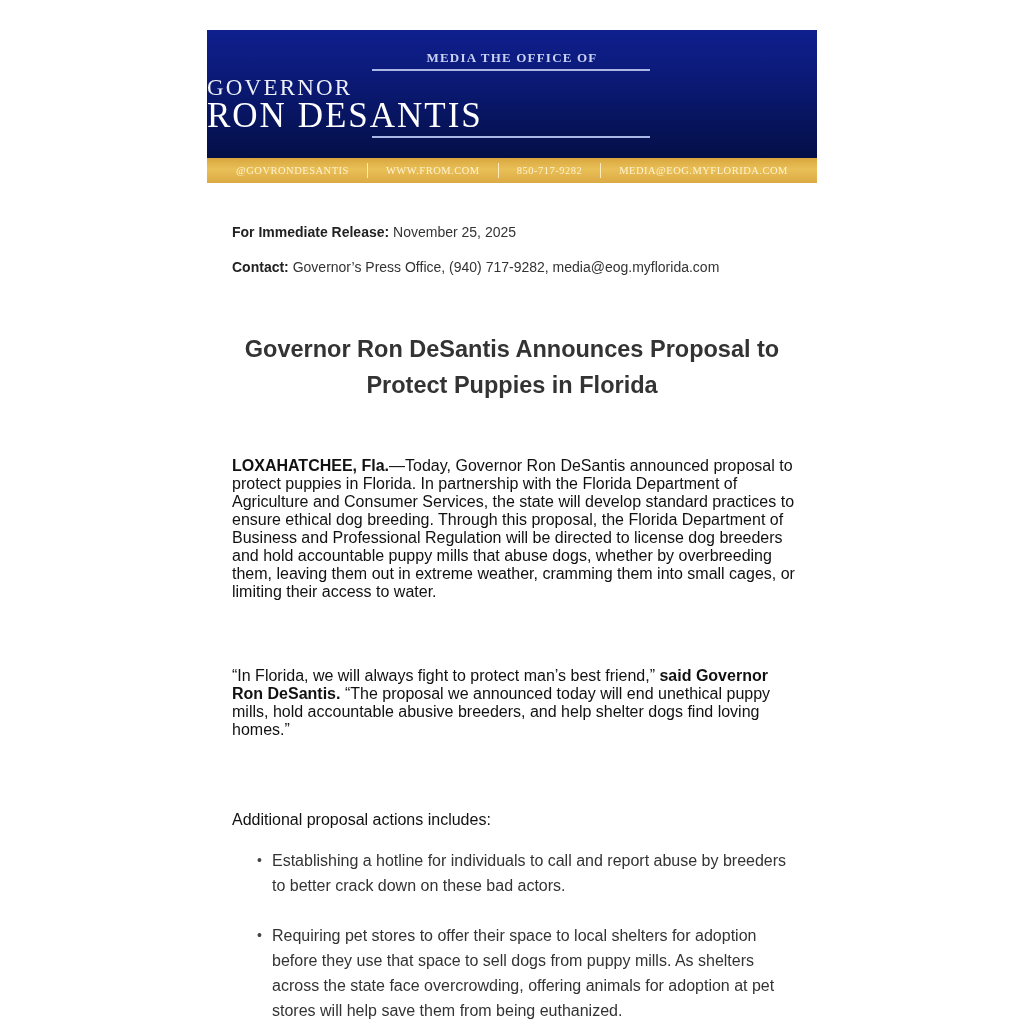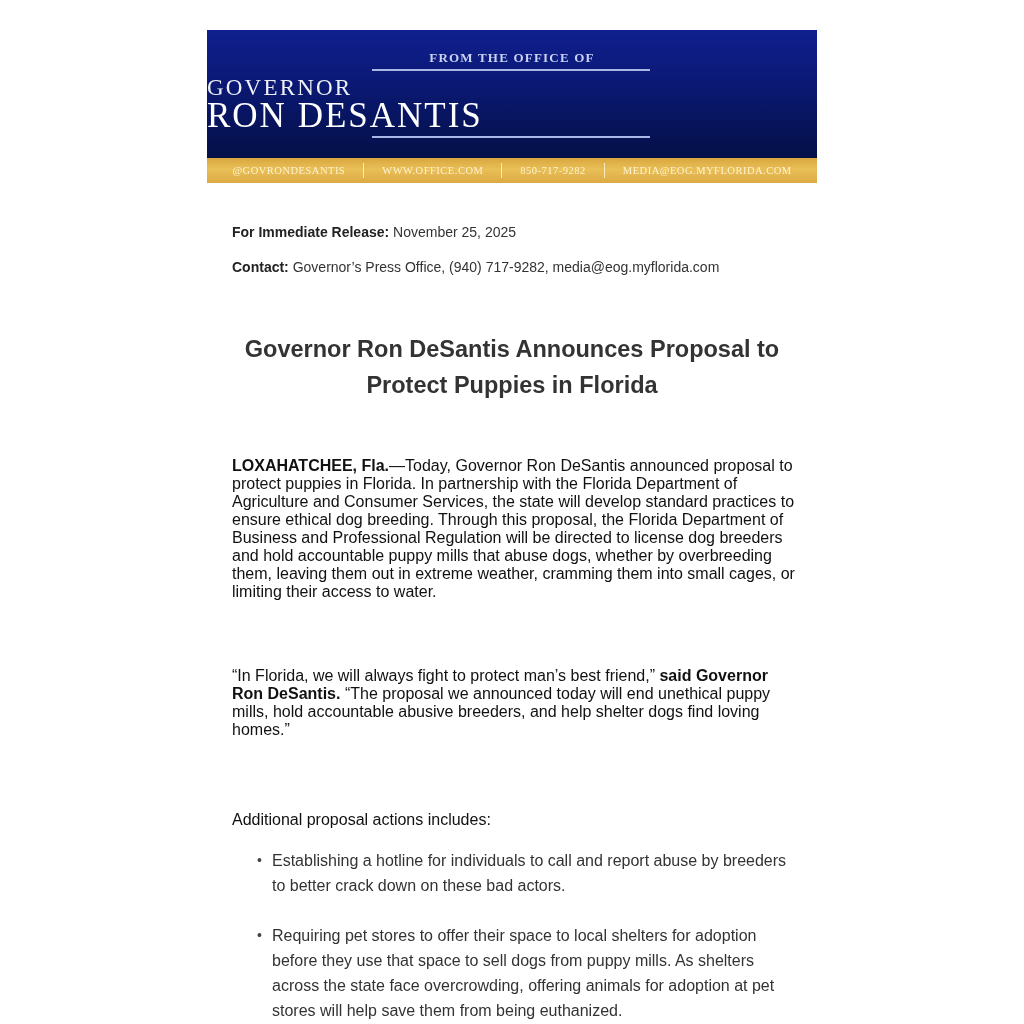--- a/index.html
+++ b/index.html
@@ -65,29 +65,29 @@
       margin-bottom: 25px;
     }
     .bullets li .dot {
       position: absolute; left: 25px; top: 0; font-size: 14px; color: #444;
     }
   </style>
 </head>
 <body>
 
 <div class="banner">
-  <div class="office">FROM THE OFFICE OF</div>
+  <div class="office">MEDIA THE OFFICE OF</div>
   <div class="rule r1"></div>
   <div class="governor">GOVERNOR</div>
   <div class="name">RON DESANTIS</div>
   <div class="rule r2"></div>
   <div class="goldbar">
     <span class="item">@GOVRONDESANTIS</span>
     <span class="sep"></span>
-    <span class="item">WWW.OFFICE.COM</span>
+    <span class="item">WWW.FROM.COM</span>
     <span class="sep"></span>
     <span class="item">850-717-9282</span>
     <span class="sep"></span>
     <span class="item">MEDIA@EOG.MYFLORIDA.COM</span>
   </div>
 </div>
 
 <div class="meta release">
   <b>For Immediate Release:</b>
   <span>November 25, 2025</span>

